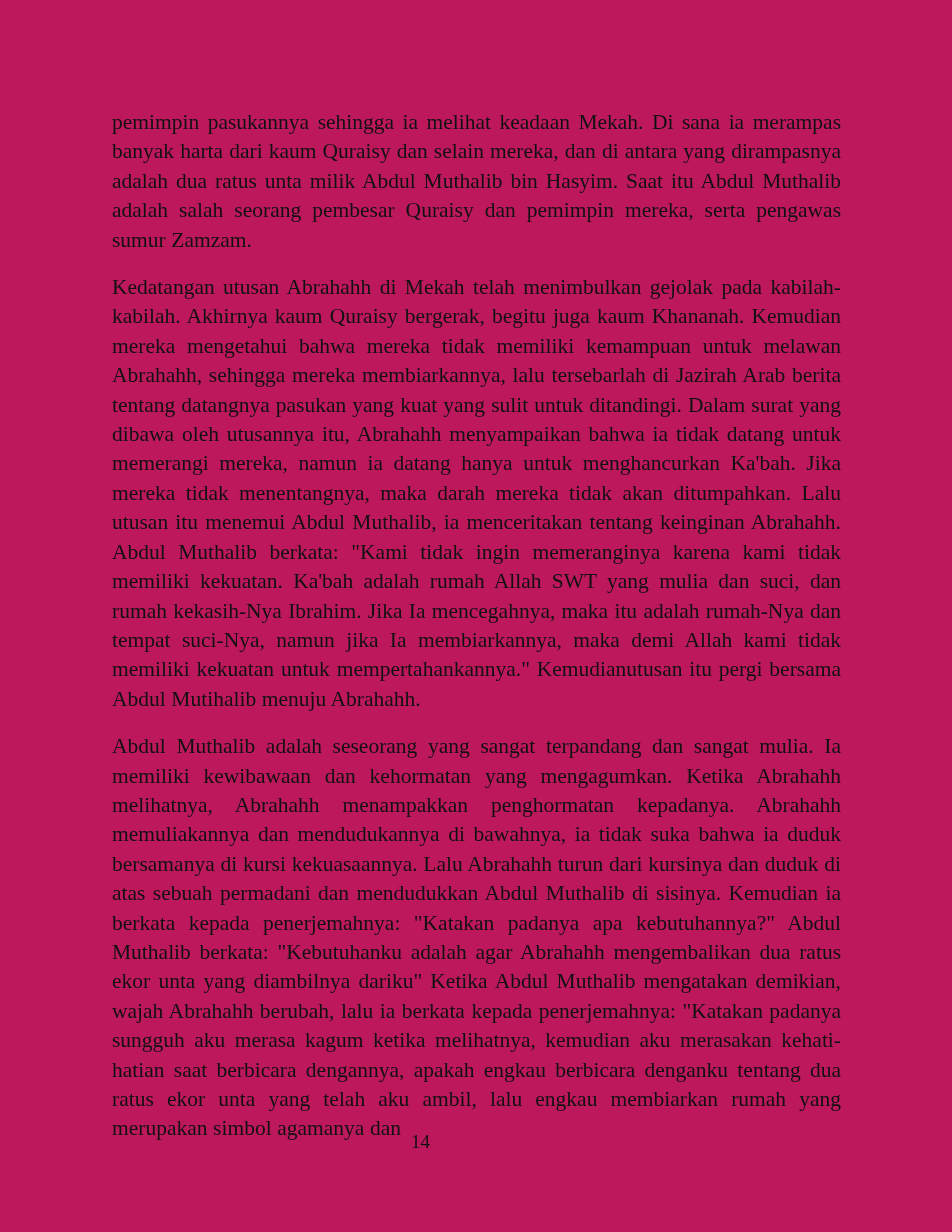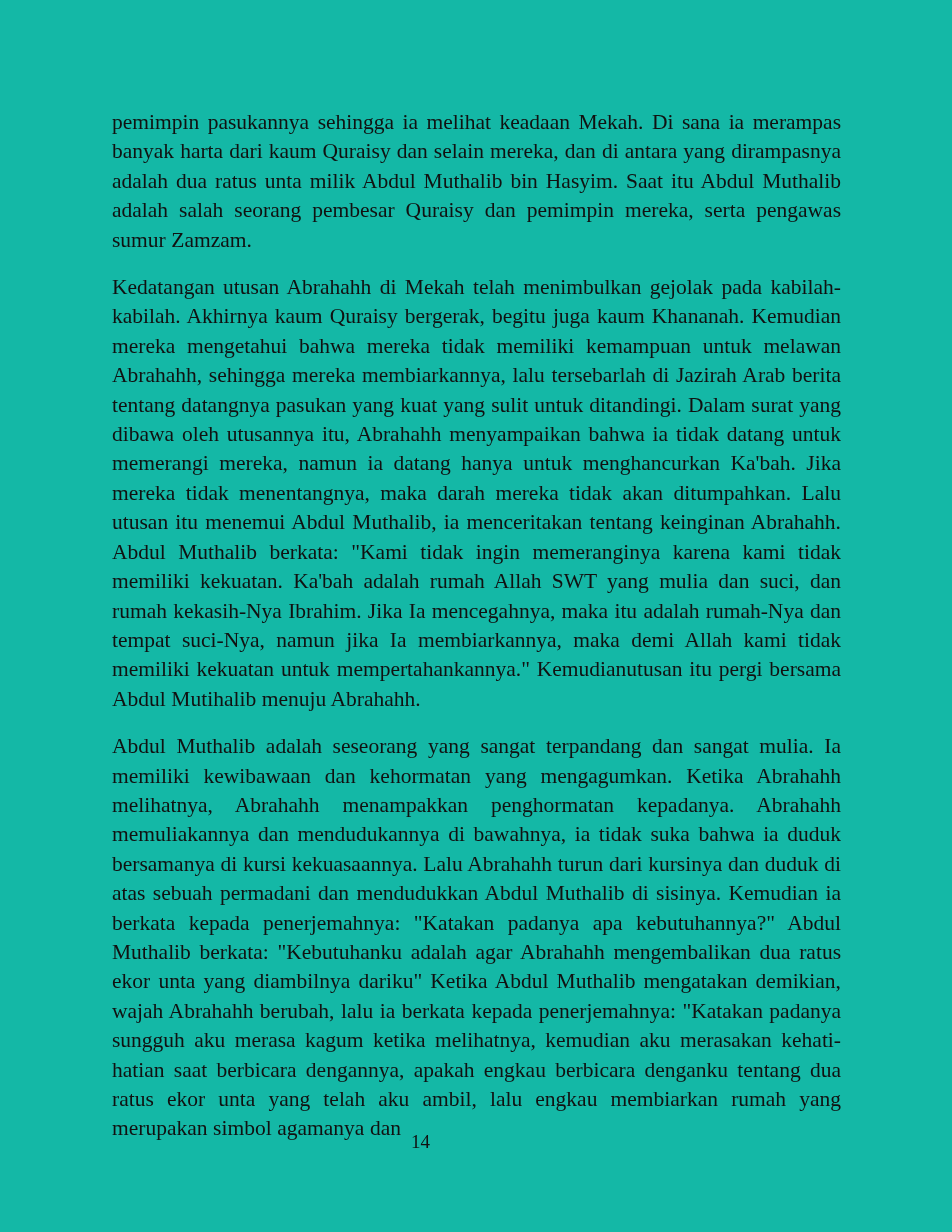--- a/index.html
+++ b/index.html
@@ -14,21 +14,21 @@
     font-family: "Liberation Serif", "DejaVu Serif", serif;
     color: #111111;
     overflow: hidden;
   }
   .page {
     position: absolute;
     left: 0;
     top: 0;
     width: 952px;
     height: 1232px;
-    background: #14b8a6;
+    background: #be185d;
   }
   .content {
     position: absolute;
     left: 112px;
     top: 108px;
     width: 729px;
   }
   .para {
     margin: 0 0 18px 0;
     font-size: 21.5px;

